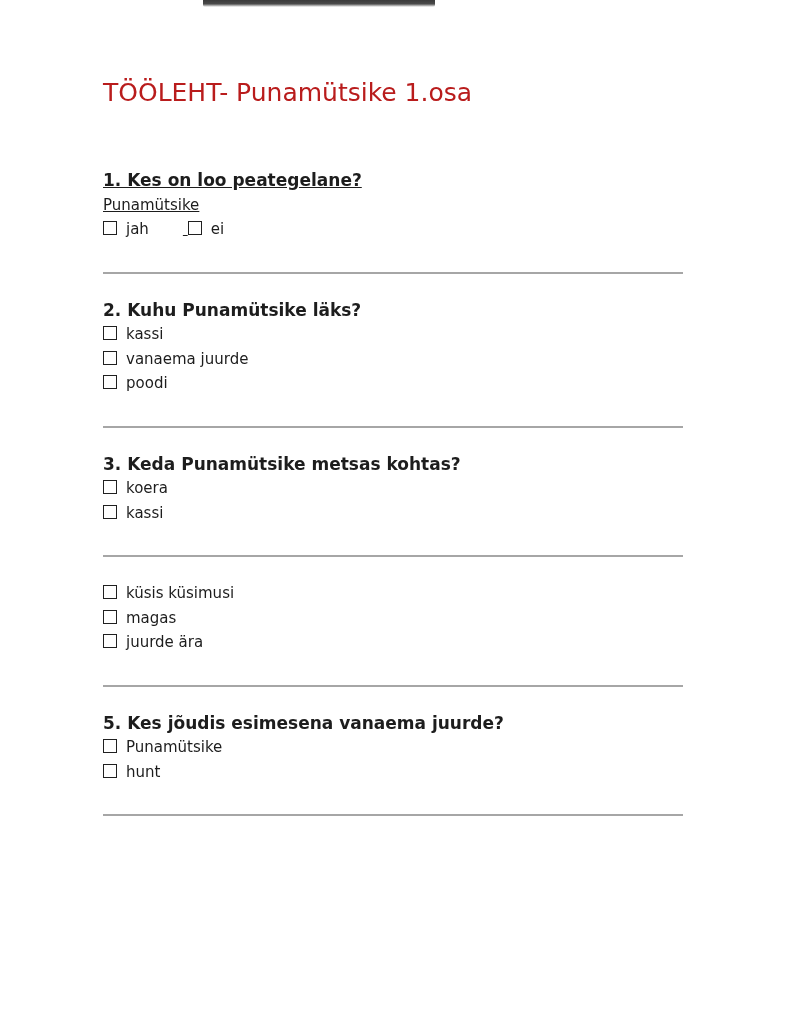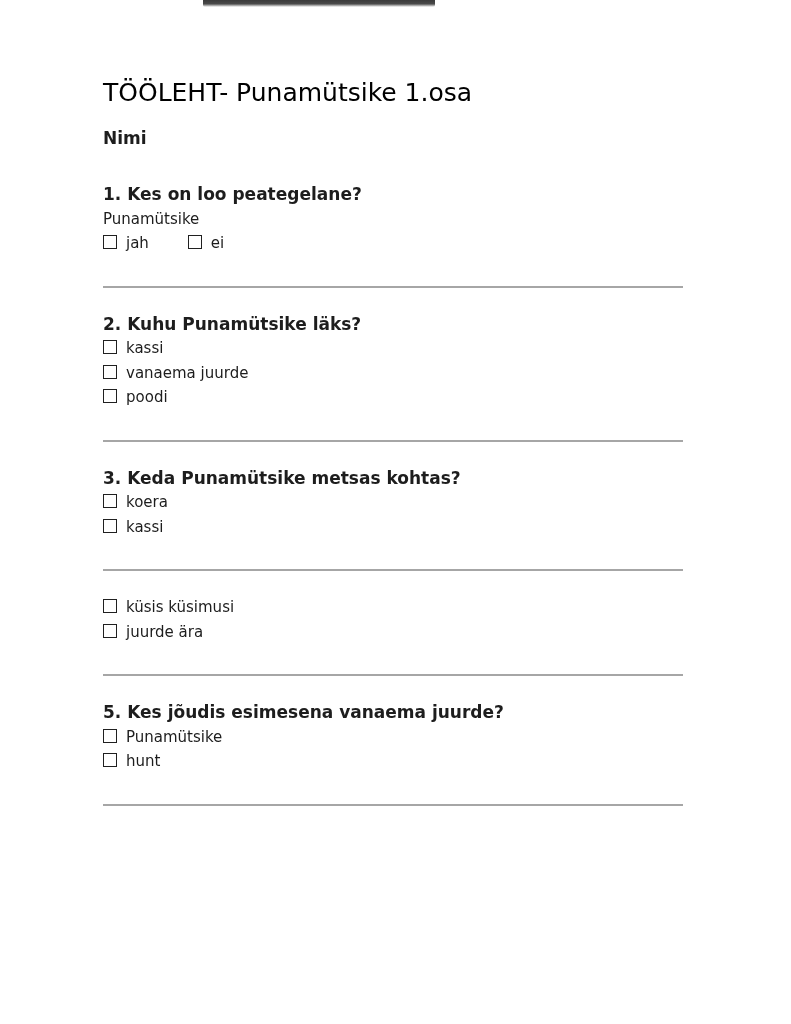--- a/index.html
+++ b/index.html
@@ -26,30 +26,30 @@
     left: 103px;
     top: 0;
     width: 580px;
     padding-top: 80px;
   }
   .title {
     margin: 0;
     font-size: 25px;
     line-height: 26px;
     font-weight: normal;
-    color: #000000;
+    color: #b91c1c;
   }
   .name-label {
     margin-top: 20px;
     font-size: 17px;
     line-height: 24px;
     font-weight: bold;
   }
   .q-block { margin: 0; }
-  .q-block.first { margin-top: 32px; }
+  .q-block.first { margin-top: 62px; text-decoration: underline; }
   .q-title {
     font-size: 17px;
     line-height: 24.5px;
     font-weight: bold;
   }
   .q-row {
     font-size: 15px;
     line-height: 24.5px;
   }
   .opt { white-space: nowrap; }
@@ -74,21 +74,20 @@
 </head>
 <body>
 
 <div class="page">
   <div class="top-artifact"></div>
 
   <div class="content">
 
     <h1 class="title">TÖÖLEHT- Punamütsike 1.osa</h1>
 
-    <div class="name-label">Nimi</div>
 
     <section class="q-block first">
       <div class="q-title">1. Kes on loo peategelane?</div>
       <div class="q-row">Punamütsike</div>
       <div class="q-row">
         <span class="opt opt-inline gap">
           <span class="cb"></span><span class="opt-label">jah</span>
         </span>
         <span class="opt opt-inline">
           <span class="cb"></span><span class="opt-label">ei</span>
@@ -120,20 +119,23 @@
         <span class="cb"></span><span class="opt-label">kassi</span>
       </div>
       <hr class="divider">
     </section>
 
     <section class="q-block">
       <div class="q-row opt">
         <span class="cb"></span><span class="opt-label">küsis küsimusi</span>
       </div>
       <div class="q-row opt">
+        <span class="cb"></span><span class="opt-label">magas</span>
+      </div>
+      <div class="q-row opt">
         <span class="cb"></span><span class="opt-label">juurde ära</span>
       </div>
       <hr class="divider">
     </section>
 
     <section class="q-block">
       <div class="q-title">5. Kes jõudis esimesena vanaema juurde?</div>
       <div class="q-row opt">
         <span class="cb"></span><span class="opt-label">Punamütsike</span>
       </div>

